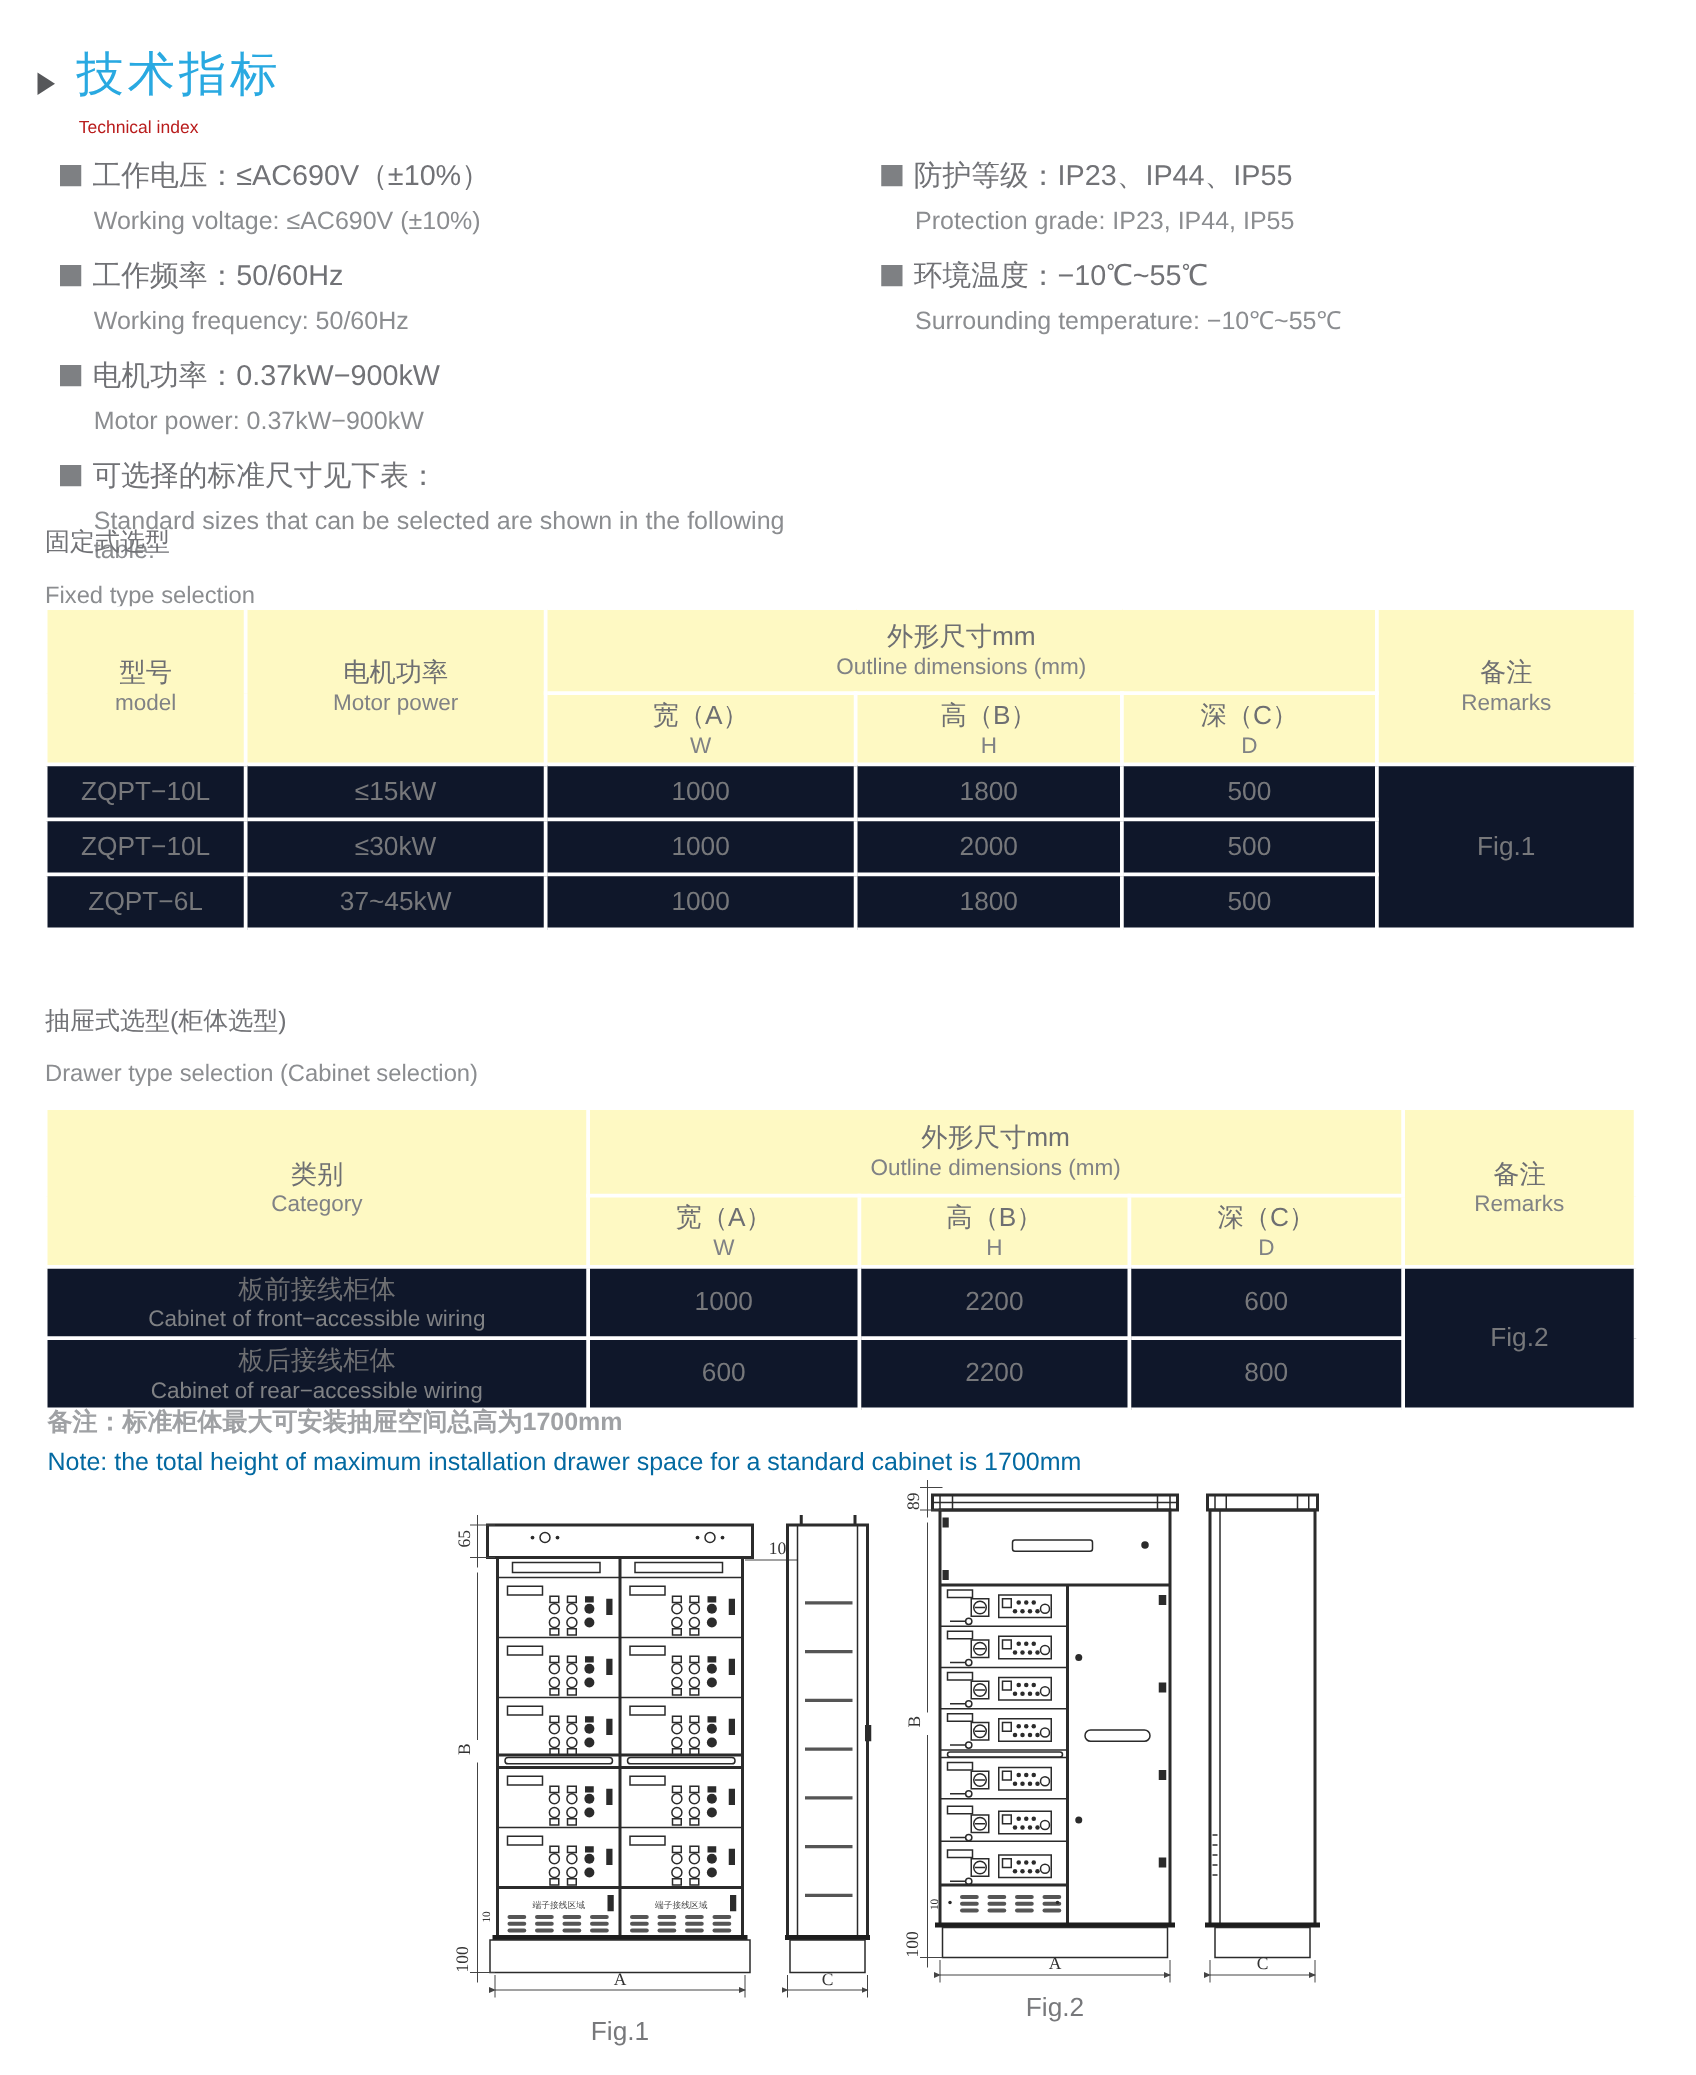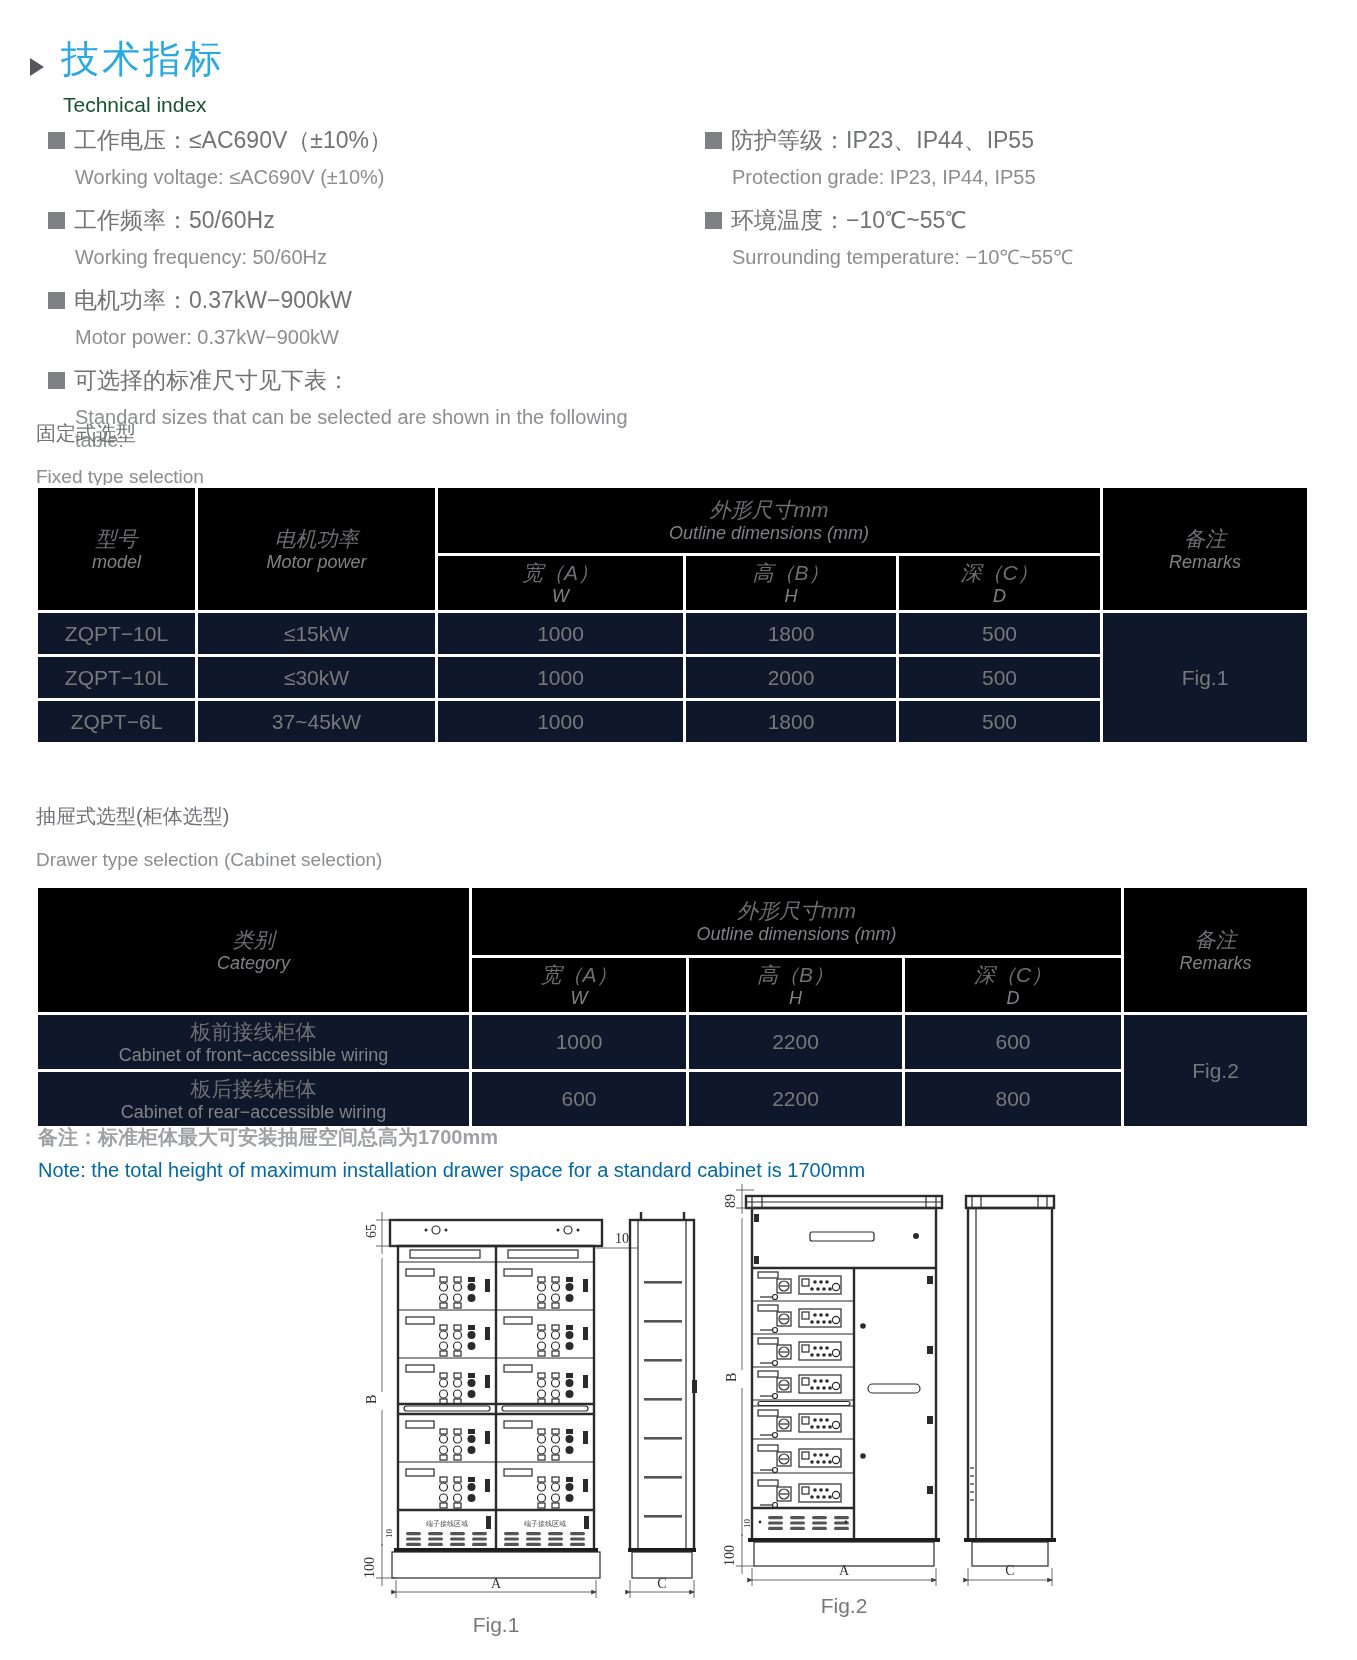--- a/index.html
+++ b/index.html
@@ -7,38 +7,38 @@
   body {
     width:1357px; height:1660px; position:relative; background:#ffffff;
     font-family:"Liberation Sans", sans-serif; overflow:hidden; color:#717276;
   }
   
   .hdr { position:absolute; left:30px; top:34px; }
   .hdr-row { display:flex; align-items:center; }
   .tri { width:0; height:0; border-left:14px solid #56575A; border-top:9px solid transparent;
          border-bottom:9px solid transparent; margin-top:15px; }
   .title-cn { color:#29A9E1; font-size:38px; letter-spacing:3px; margin-left:17px; }
-  .title-en { color:#14532d; font-size:21px; margin:8px 0 0 33px; }
+  .title-en { color:#b91c1c; font-size:14px; margin:8px 0 0 33px; }
   
   .specs { position:absolute; top:126px; }
   .specs.left  { left:48px;  width:620px; }
   .specs.right { left:705px; width:620px; }
   .spec-item { margin-bottom:17px; }
   .spec-cn { font-size:23px; color:#717276; line-height:28px; display:flex; align-items:center; }
   .bullet { display:inline-block; width:17px; height:17px; background:#7E8083; margin-right:9px; flex:0 0 auto; }
   .spec-en { font-size:20px; color:#8B8D90; margin:12px 0 0 27px; line-height:23px; }
   
   .section { position:absolute; left:36px; }
   .sec-cn { font-size:20px; color:#717276; }
   .sec-en { font-size:19px; color:#8B8D90; margin-top:19px; }
   
   table.spec-table { position:absolute; left:35px; border-collapse:collapse; table-layout:fixed;
                      width:1272px; text-align:center; }
   table.spec-table th, table.spec-table td { border:3px solid #ffffff; padding:0; font-weight:normal; }
-  table.spec-table th { background:#000000;font-style:italic; }
+  table.spec-table th { background:#fef9c3; }
   table.spec-table td { background:#0f172a; }
   .th-cn { font-size:21px; color:#6E6F72; line-height:25px; }
   .th-en { font-size:18px; color:#808285; line-height:22px; }
   .val   { font-size:21px; color:#77787B; }
   .cat-cn { font-size:21px; color:#6E6F72; line-height:25px; }
   .cat-en { font-size:18px; color:#808285; line-height:22px; }
   
   .note { position:absolute; left:38px; top:1124px; }
   .note-cn { font-size:20px; color:#9FA1A4;font-weight:bold; }
   .note-en { font-size:20px; color:#0369a1; margin-top:8px; }

